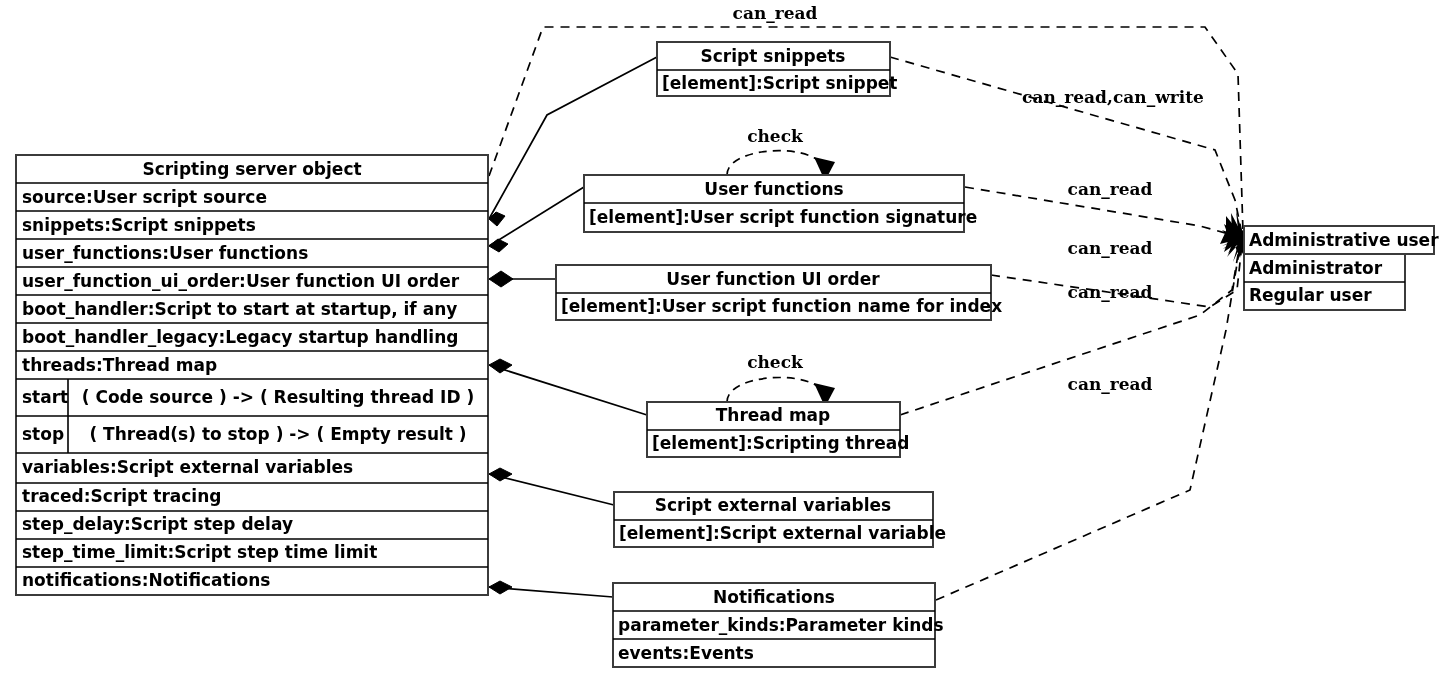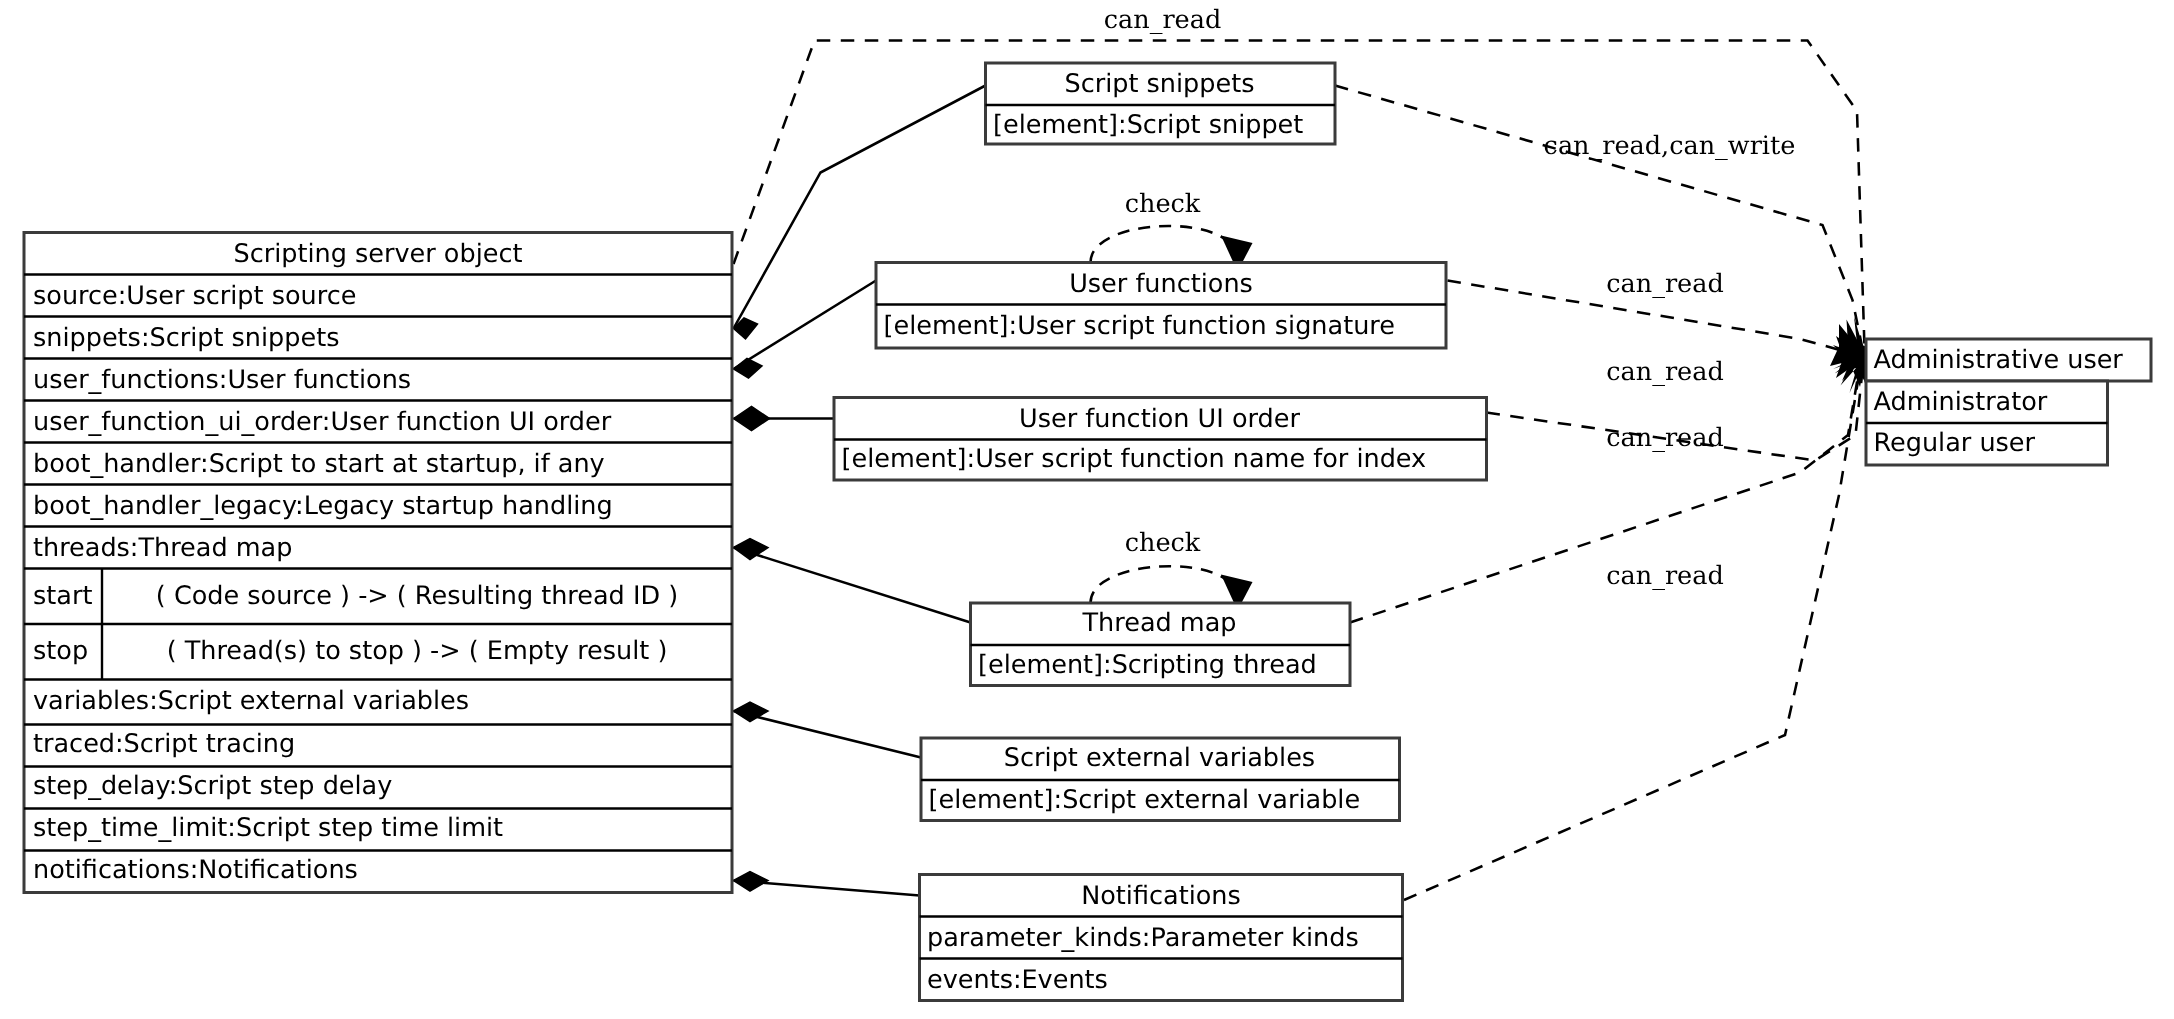--- a/index.html
+++ b/index.html
@@ -11,20 +11,21 @@
     width: 1449px;
     height: 679px;
     overflow: hidden;
     font-family: "DejaVu Sans", sans-serif;
   }
   #diagram-root {
     position: relative;
     width: 1278px;
     height: 679px;
     background: #ffffff;
+    font-weight: bold;
   }
   svg#uml-canvas {
     position: absolute;
     top: 0;
     left: 0;
     width: 1449px;
     height: 679px;
   }
   .cls-box-rect {
     fill: #ffffff;

